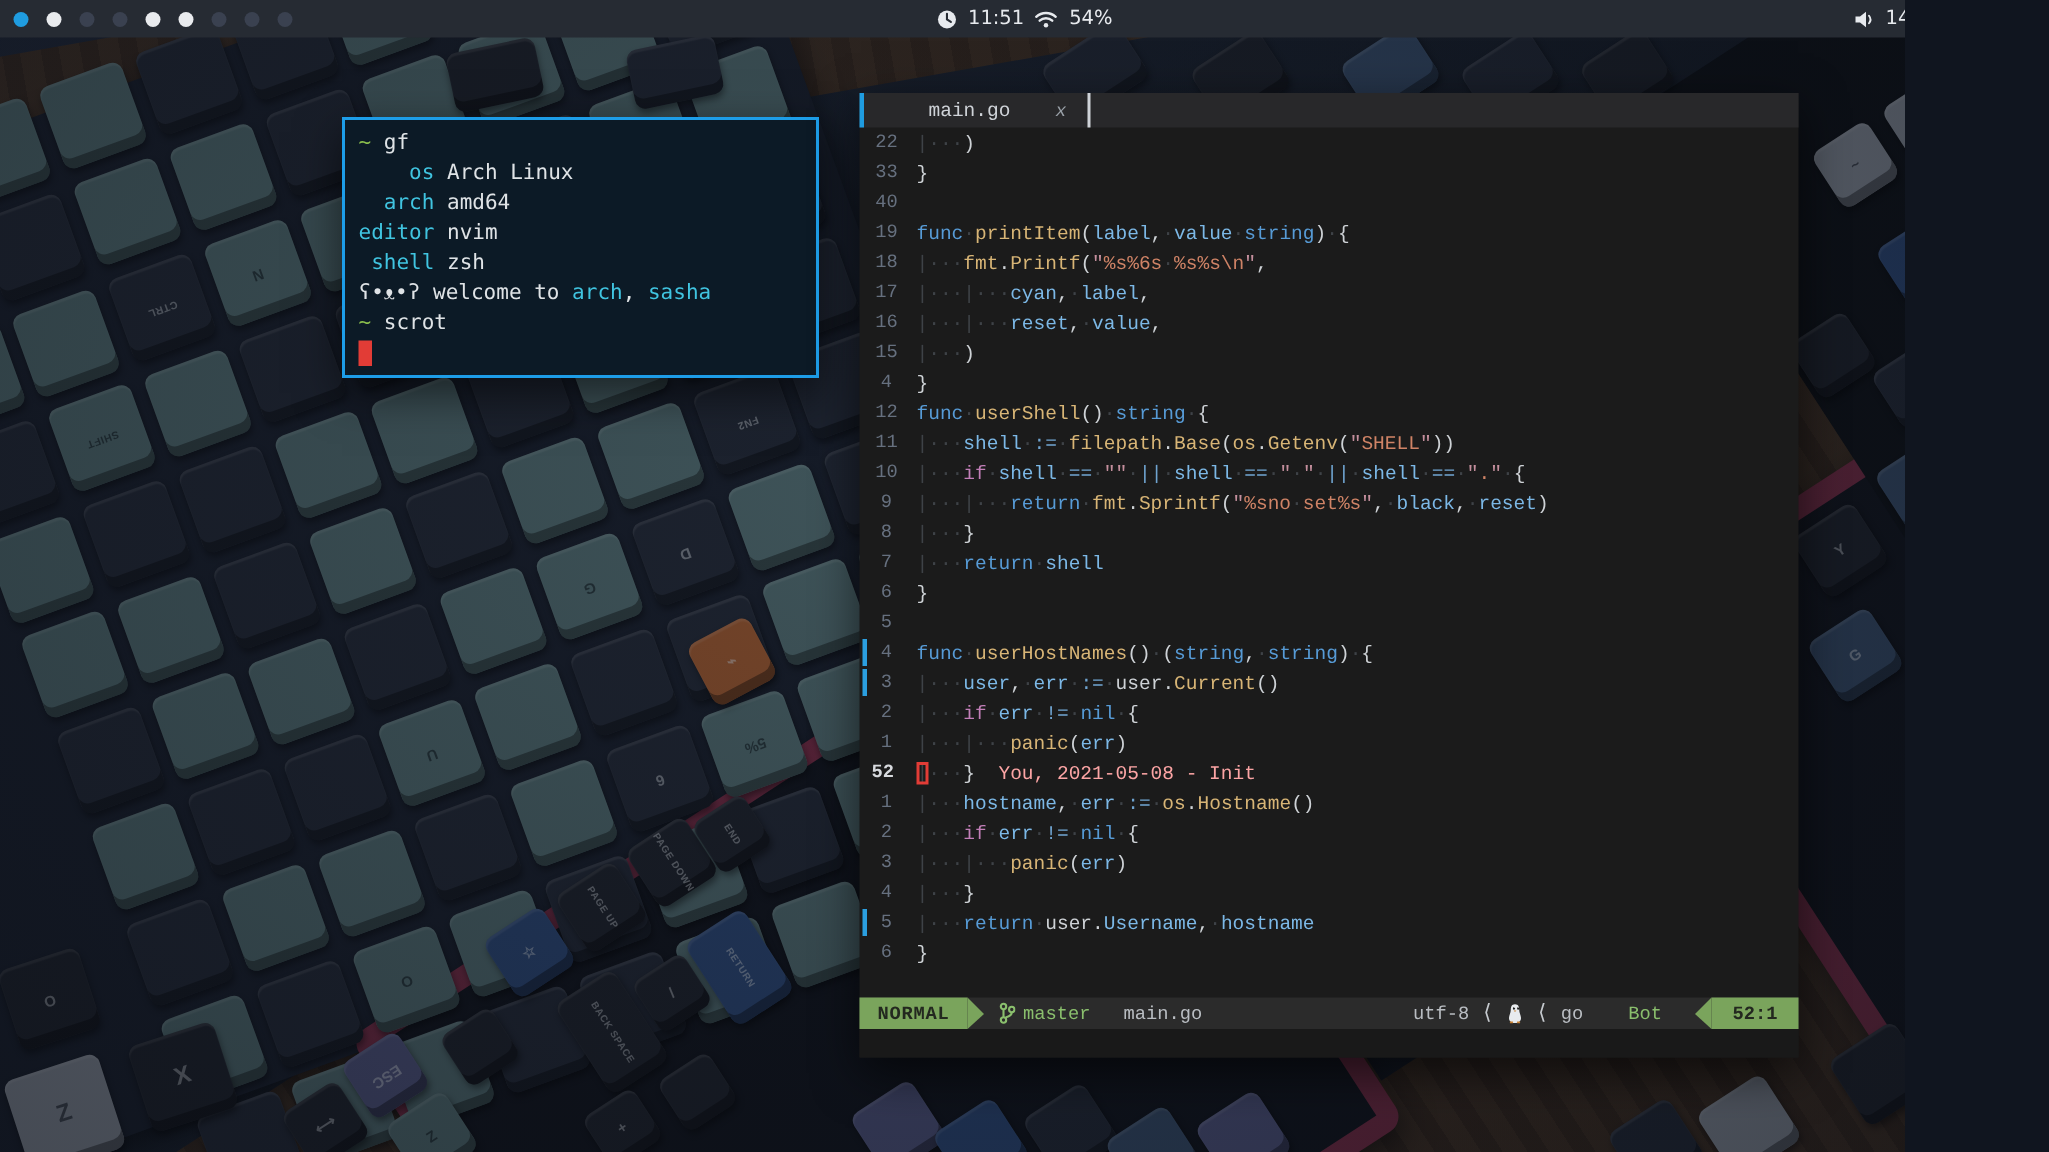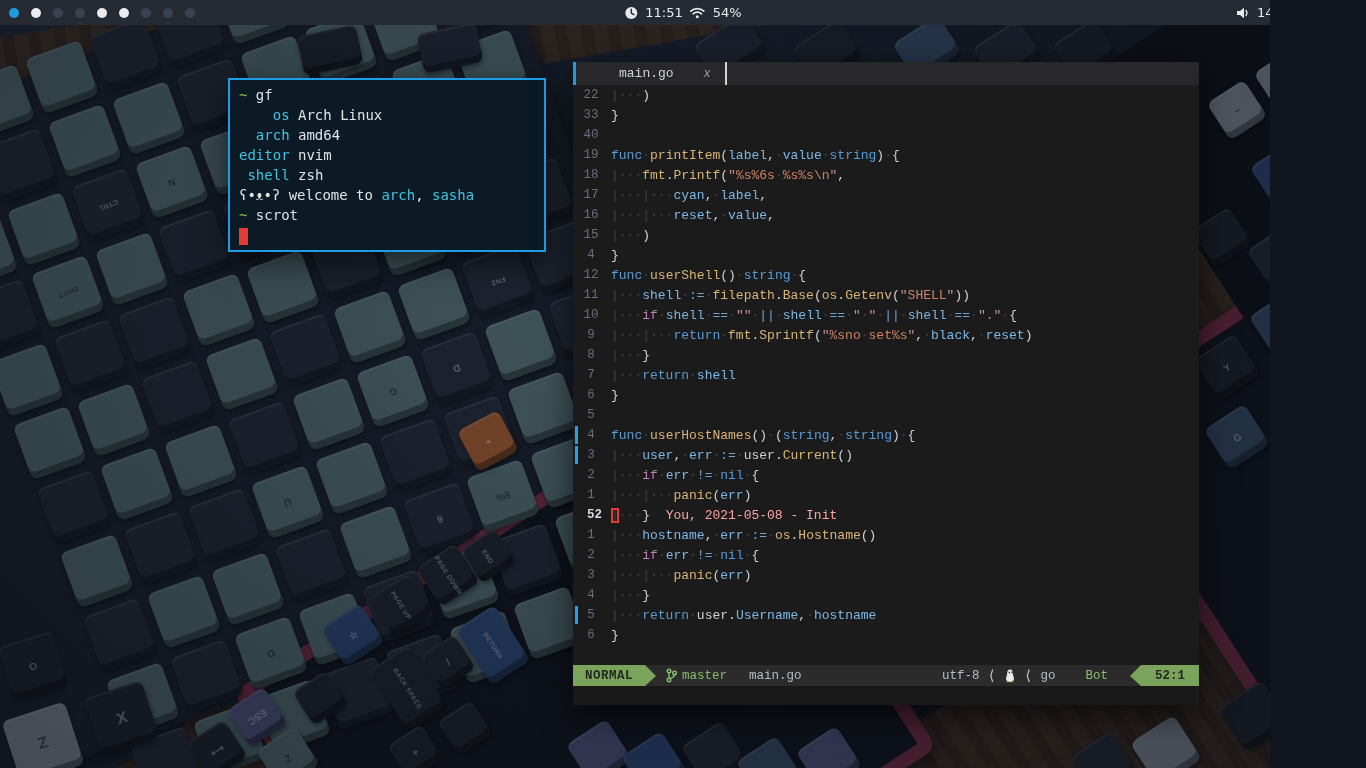--- a/index.html
+++ b/index.html
@@ -62,21 +62,21 @@
   .tabline{height:23px;background:#28282a;display:flex;align-items:center}
   .tab-accent{width:3px;height:100%;background:var(--accent);flex:none}
   .tab{display:flex;align-items:center;height:100%;padding-left:43px;color:#cfd3d8;font-size:13px}
   .tab-close{margin-left:30px;color:#9aa1a8;font-size:12px;font-style:italic}
   .tab-sep{width:2px;height:100%;background:#cfd3d8;margin-left:14px;flex:none}
   .buffer{height:580px;overflow:hidden}
   .eline{display:flex;height:20px;align-items:center;white-space:pre;font-size:13px}
   .sign{width:7px;flex:none;height:20px;position:relative}
   .sign b{position:absolute;left:2px;top:1px;width:3px;height:18px;background:var(--signblue)}
   .lnum{width:31px;flex:none;text-align:center;padding-right:9px;color:#66707f;font-size:12.5px}
-  .lnum.cur{text-align:right;padding-left:1px;color:#d7dade;font-weight:bold}
+  .lnum.cur{text-align:left;padding-left:1px;color:#d7dade;font-weight:bold}
   .tk-w{color:#3e4247}.tk-k{color:#579bd6}.tk-t{color:#579bd6}.tk-f{color:#d8b576}
   .tk-v{color:#7cb8e6}.tk-i{color:#c27fb8}.tk-s{color:#cf8366}.tk-q{color:#c48f9d}
   .tk-o{color:#6fa3cf}.tk-p{color:#ced2d6}.tk-g{color:#fca5a5}
   .tk-c{color:#3e4247;outline:2px solid var(--red);outline-offset:-2px}
   .statusline{height:21px;background:#2b2b2b;display:flex;align-items:center;font-size:12.5px;color:#b9bdc2}
   .seg-mode{height:21px;display:flex;align-items:center;background:var(--green);
             color:#23281f;font-weight:bold;padding:0 12px;letter-spacing:.5px}
   .pl-r{width:0;height:0;border-left:11px solid var(--green);
         border-top:11px solid transparent;border-bottom:10px solid transparent}
   .pl-l{width:0;height:0;border-right:11px solid var(--green);

